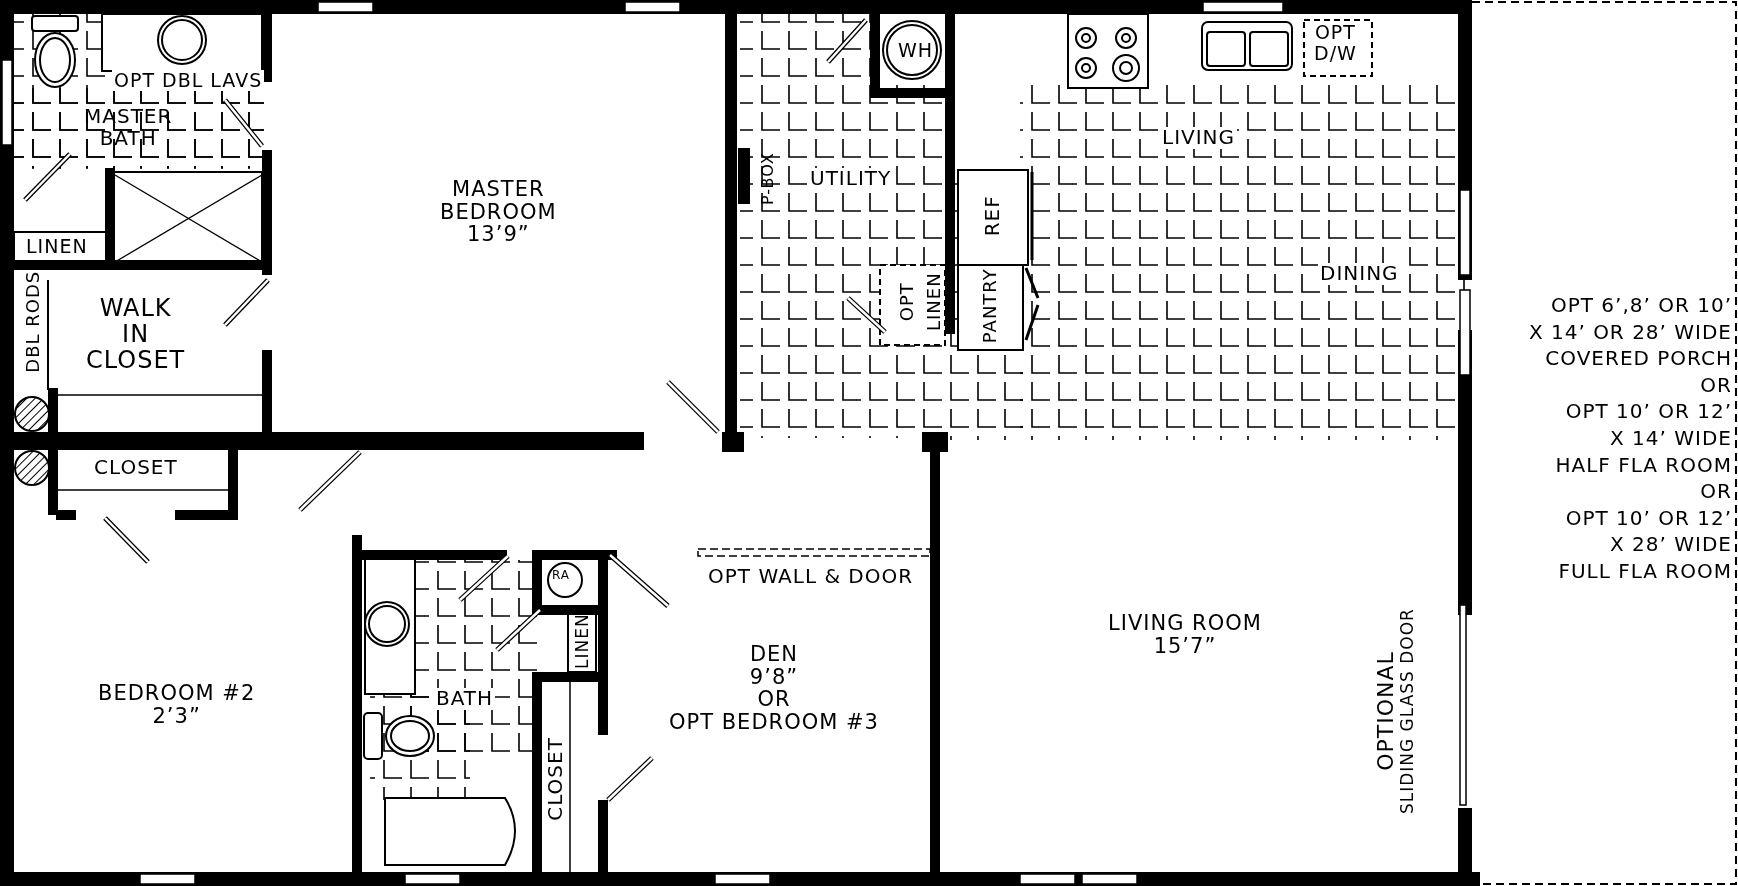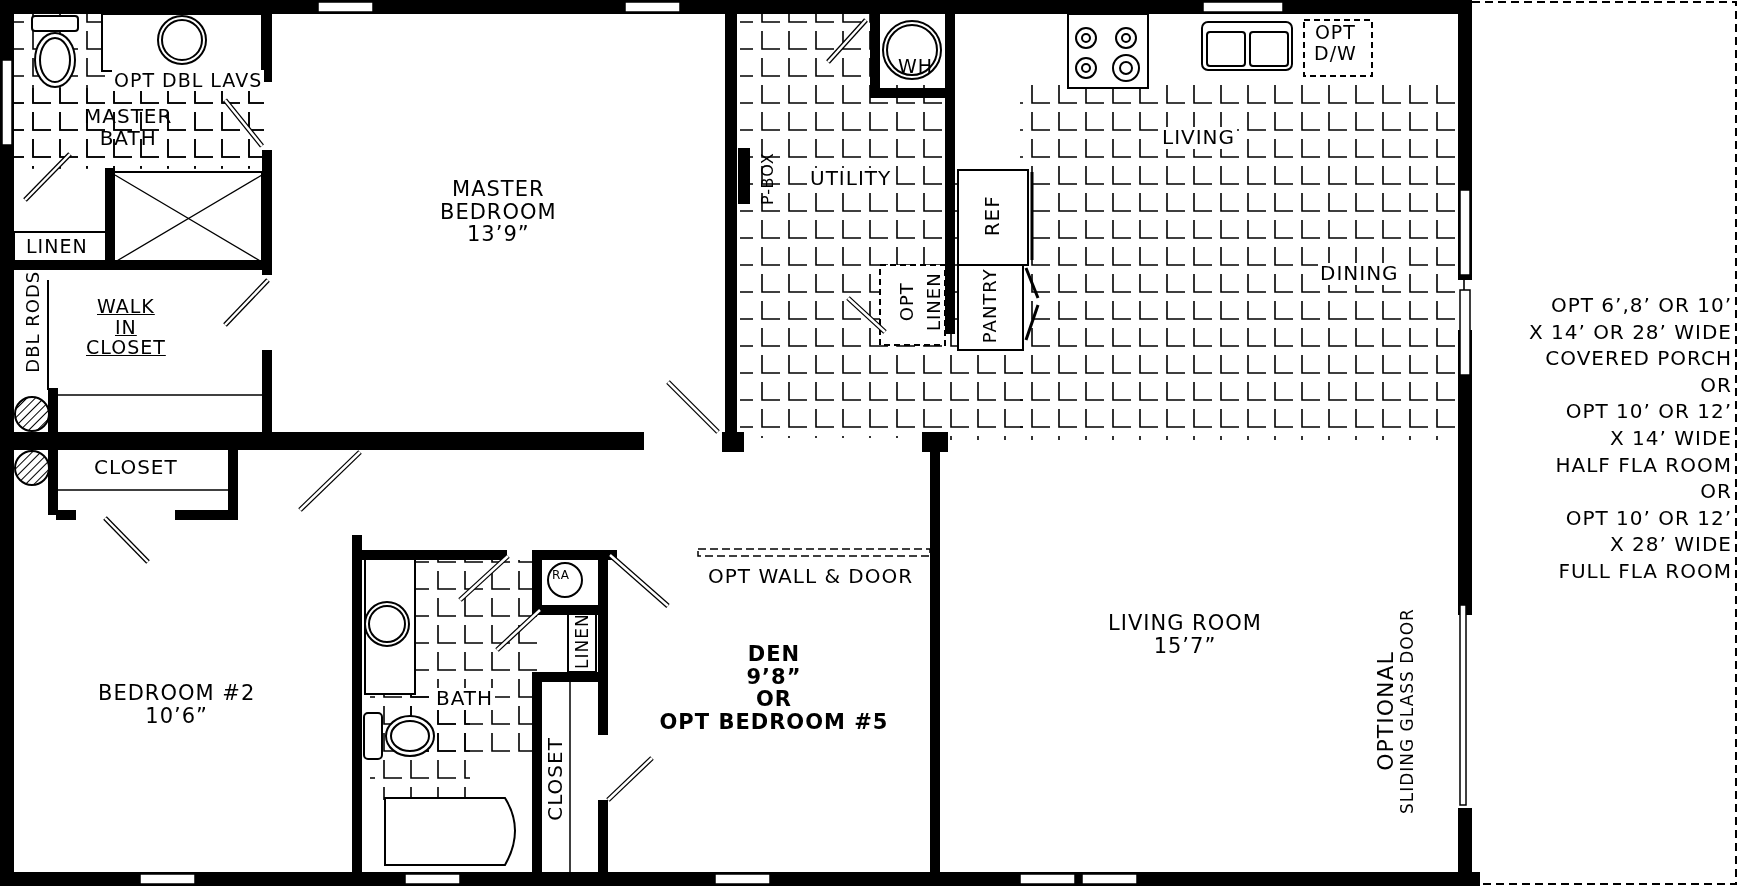--- a/index.html
+++ b/index.html
@@ -211,35 +211,35 @@
   <rect x="738" y="148" width="12" height="56" fill="#000"></rect>
 </svg>
 
 <div class="lbl bg" style="left:112px;top:70px;font-size:19px;">OPT DBL LAVS</div>
 <div class="lbl" style="left:84px;top:106px;font-size:20px;">
   <span>MASTER</span>
   <span>BATH</span>
 </div>
 <div class="lbl" style="left:26px;top:236px;font-size:19px;">LINEN</div>
 <div class="lbl vert" style="left:-12px;top:318px;width:90px;font-size:18px;">DBL RODS</div>
-<div class="lbl" style="left:86px;top:296px;font-size:19px;text-decoration:underline;">
+<div class="lbl" style="left:86px;top:296px;font-size:24px;">
   <span>WALK</span>
   <span>IN</span>
   <span>CLOSET</span>
 </div>
 <div class="lbl" style="left:440px;top:178px;font-size:21px;">
   <span>MASTER</span>
   <span>BEDROOM</span>
   <span>13’9”</span>
 </div>
 <div class="lbl" style="left:94px;top:457px;font-size:20px;">CLOSET</div>
 
 <div class="lbl vert" style="left:738px;top:170px;width:60px;font-size:16px;">P-BOX</div>
 <div class="lbl bg" style="left:808px;top:168px;font-size:20px;">UTILITY</div>
-<div class="lbl" style="left:898px;top:40px;font-size:19px;margin-top:16px;">WH</div>
+<div class="lbl" style="left:898px;top:40px;font-size:19px;">WH</div>
 <div class="lbl vert" style="left:882px;top:292px;width:50px;font-size:18px;">OPT</div>
 <div class="lbl vert" style="left:904px;top:292px;width:60px;font-size:18px;">LINEN</div>
 
 <div class="lbl vert" style="left:968px;top:205px;width:50px;font-size:20px;">REF</div>
 <div class="lbl vert" style="left:950px;top:296px;width:80px;font-size:18px;">PANTRY</div>
 <div class="lbl" style="left:1314px;top:22px;font-size:19px;">
   <span>OPT</span>
   <span>D/W</span>
 </div>
 <div class="lbl bg" style="left:1160px;top:127px;font-size:20px;">LIVING</div>
@@ -254,34 +254,34 @@
   <span>X 14’ WIDE</span>
   <span>HALF FLA ROOM</span>
   <span>OR</span>
   <span>OPT 10’ OR 12’</span>
   <span>X 28’ WIDE</span>
   <span>FULL FLA ROOM</span>
 </div>
 
 <div class="lbl" style="left:98px;top:682px;font-size:21px;">
   <span>BEDROOM  #2</span>
-  <span>10’6”</span>
+  <span>2’3”</span>
 </div>
 
 <div class="lbl bg" style="left:434px;top:688px;font-size:20px;">BATH</div>
 <div class="lbl" style="left:552px;top:569px;font-size:12px;">RA</div>
 <div class="lbl vert" style="left:552px;top:632px;width:60px;font-size:17px;">LINEN</div>
 <div class="lbl vert" style="left:516px;top:770px;width:80px;font-size:20px;">CLOSET</div>
 
 <div class="lbl" style="left:708px;top:566px;font-size:20px;">OPT WALL &amp; DOOR</div>
-<div class="lbl" style="left:658px;top:643px;width:232px;font-size:21px;font-weight:bold;">
+<div class="lbl" style="left:658px;top:643px;width:232px;font-size:21px;">
   <span>DEN</span>
   <span>9’8”</span>
   <span>OR</span>
-  <span>OPT BEDROOM #5</span>
+  <span>OPT BEDROOM #3</span>
 </div>
 
 <div class="lbl" style="left:1108px;top:612px;font-size:21px;">
   <span>LIVING ROOM</span>
   <span>15’7”</span>
 </div>
 
 <div class="lbl vert" style="left:1290px;top:690px;width:210px;font-size:19px;">
   <span style="font-size:22px;">OPTIONAL</span>
   <span style="font-size:17px;">SLIDING GLASS DOOR</span>

